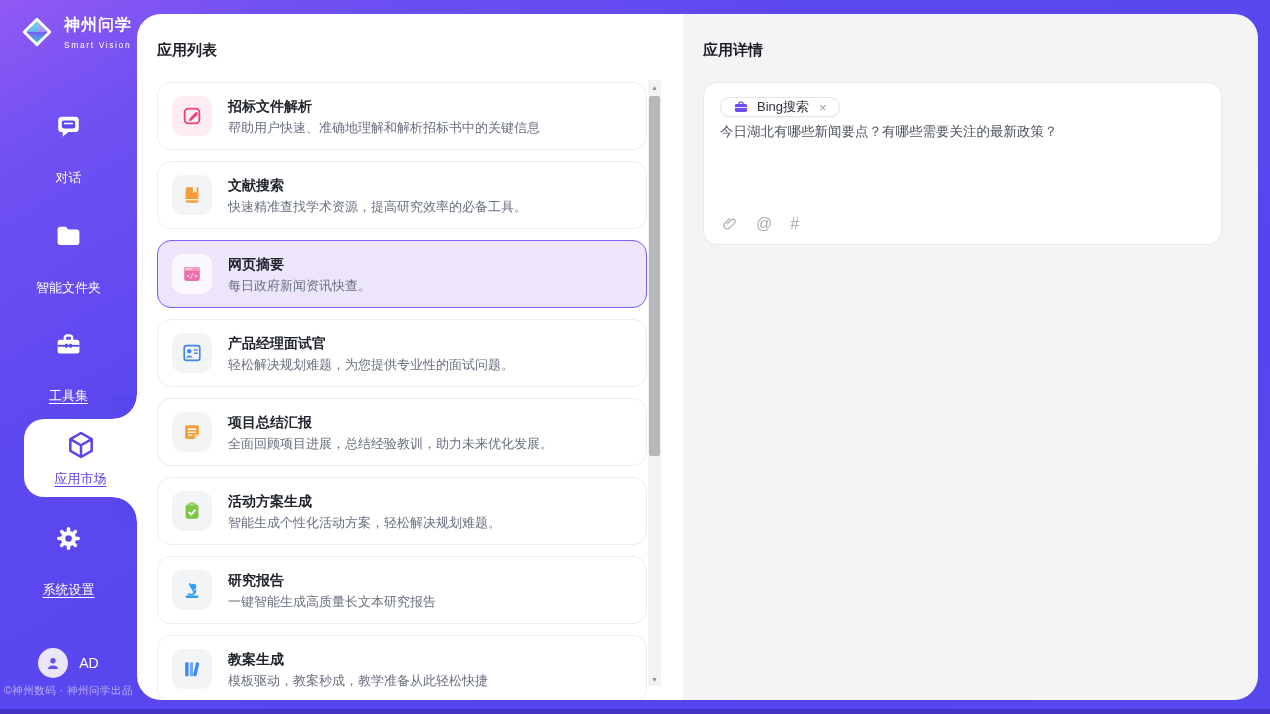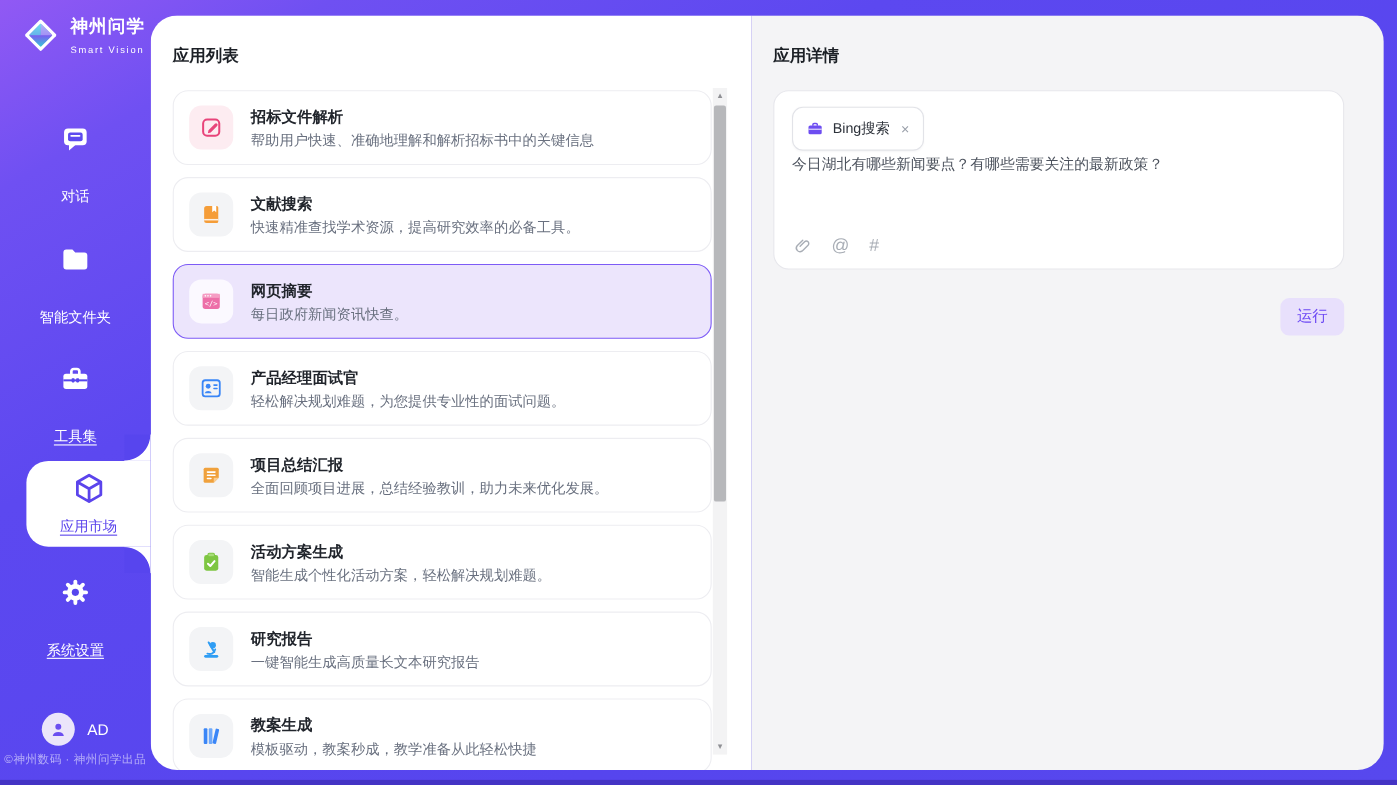--- a/index.html
+++ b/index.html
@@ -56,21 +56,21 @@
 
   .scrollbar{ position:absolute; top:66px; right:22px; width:13px; height:606px; background:#f3f3f4; }
   .sb-arrow{ position:absolute; left:0; width:13px; height:14px; display:flex; align-items:center; justify-content:center;
     color:#8f9094; font-size:7px; cursor:pointer; }
   .sb-arrow.up{ top:0; } .sb-arrow.down{ bottom:0; }
   .sb-thumb{ position:absolute; top:16px; left:1px; width:11px; height:360px; background:#b7b8bb; border-radius:2px; cursor:pointer; }
 
   .detail-panel{ flex:1; background:#f4f4f6; position:relative; padding:27px 36px 0 20px; }
   .composer{ margin-top:22px; background:#fff; border:1px solid #e7e7ec; border-radius:14px;
     height:163px; position:relative; padding:14px 16px; cursor:text; }
-  .chip{ display:inline-flex; align-items:center; gap:8px; height:40px; padding:0 12px;
+  .chip{ display:inline-flex; align-items:center; gap:8px; height:20px; padding:0 12px;
     border:1px solid #e2e3e8; border-radius:10px; background:#fff; box-shadow:0 1px 2px rgba(20,20,40,.04); }
   .chip-label{ font-size:13px; color:#2e333b; }
   .chip-close{ font-size:13px; color:#9aa0aa; margin-left:2px; cursor:pointer; line-height:1; }
   .query{ margin-top:4px; font-size:13.5px; color:#4d535e; }
   .composer-tools{ position:absolute; left:17px; bottom:12px; display:flex; align-items:center; gap:18px; }
   .tool-glyph{ font-size:16px; color:#a9aeb6; line-height:1; cursor:pointer; }
   .run-row{ margin-top:26px; display:flex; justify-content:flex-end; }
   .run-btn{ background:#e8e0fc; color:#6c49f4; border:none; border-radius:8px;
     font-size:14px; padding:8px 15px; cursor:pointer; font-family:inherit; }
 </style>
@@ -333,21 +333,18 @@
           <span style="display:flex">
             <svg width="17" height="17" viewBox="0 0 24 24">
               <path d="M9 12.5l5.8-5.8a3.1 3.1 0 0 1 4.4 4.4l-7.4 7.4a4.7 4.7 0 0 1-6.6-6.6l7.2-7.2" fill="none" stroke="#a9aeb6" stroke-width="1.8" stroke-linecap="round"></path>
             </svg>
           </span>
           <span class="tool-glyph">@</span>
           <span class="tool-glyph">#</span>
         </div>
       </div>
 
-      <div class="run-row">
-        <button class="run-btn">运行</button>
-      </div>
     </section>
 
   </main>
 
   <div class="bottom-strip"></div>
 </div>
 
 </body></html>

